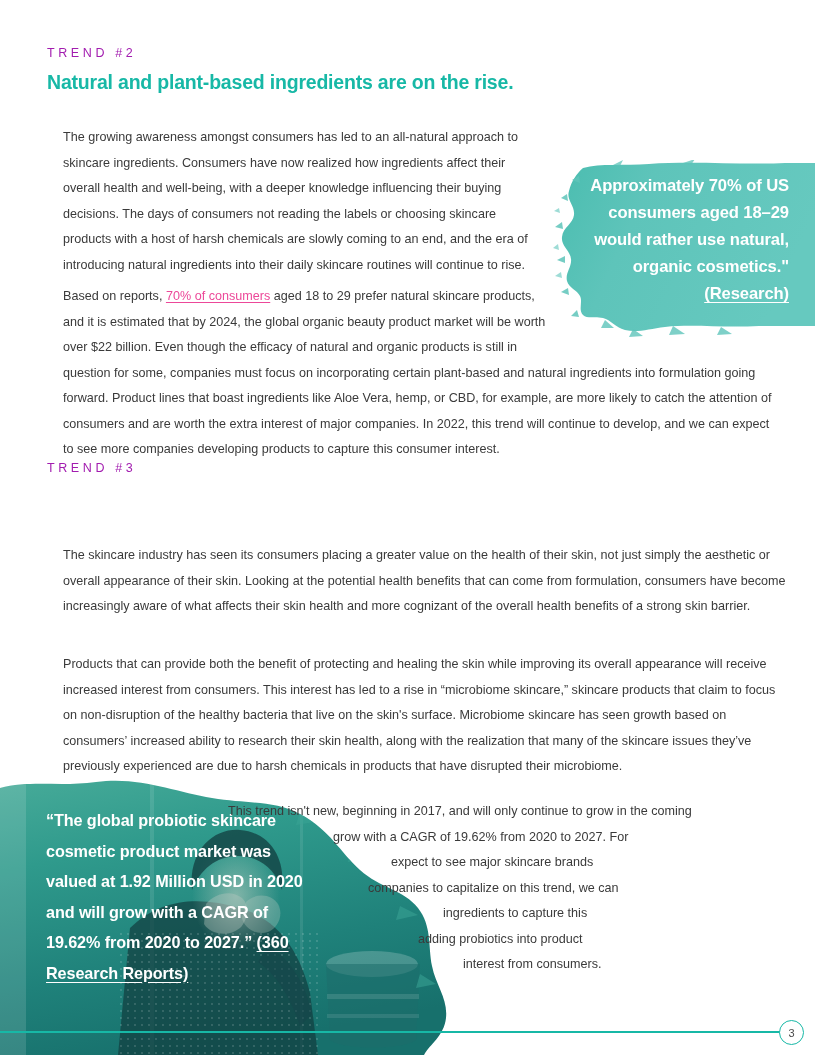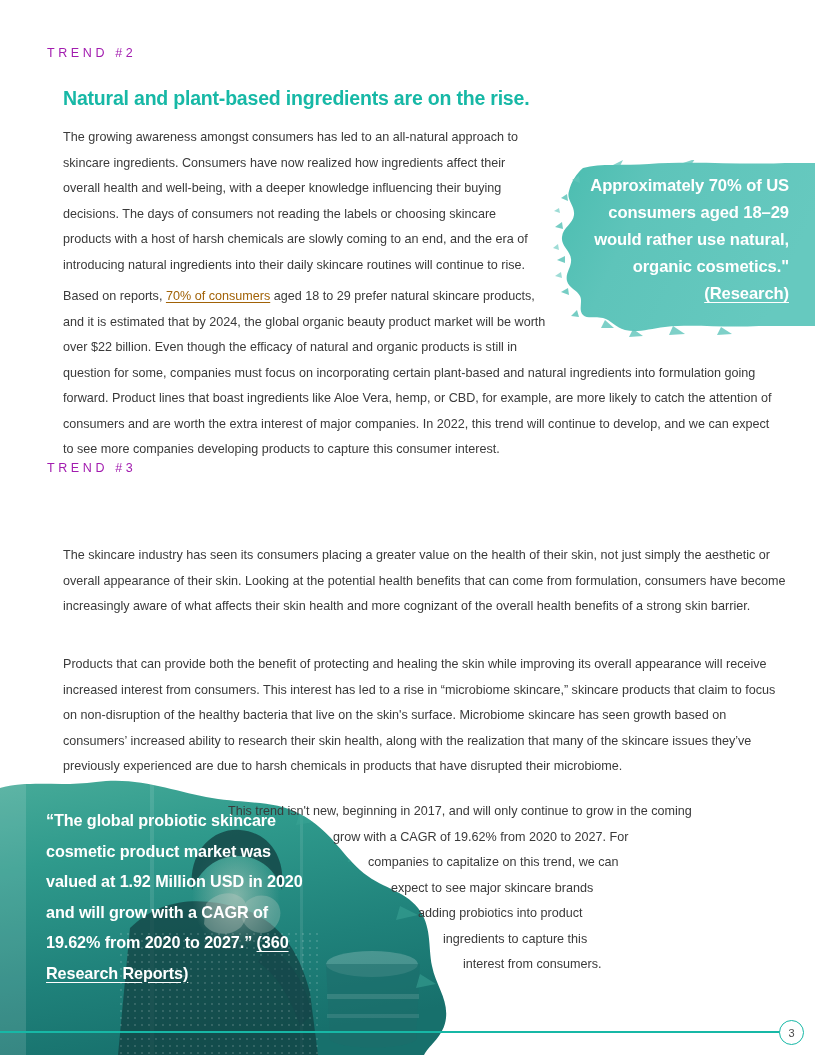--- a/index.html
+++ b/index.html
@@ -31,33 +31,33 @@
     color: #a21caf;
     font-weight: 400;
   }
 
   
   .section-heading {
     font-size: 19.5px;
     font-weight: bold;
     color: #17b8a6;
     letter-spacing: -0.2px;
-    margin: 16px;
+    margin: 0;
     text-align: right;
   }
 
   
   .body-text {
     font-size: 12.6px;
     line-height: 25.5px;
     color: #3a3a3a;
     margin: 16px;
   }
   .body-text a, .inline-link {
-    color: #a16207;
+    color: #ec4899;
     text-decoration: underline;
     text-underline-offset: 2px;
   }
 
   
   #trend2-label { position: absolute; left: 47px; top: 46px; }
   #trend2-heading { position: absolute; left: 47px; top: 71px; }
 
   #trend2-para1 {
     position: absolute;
@@ -328,23 +328,23 @@
   </div>
 
   <div class="quote-block">
     <span>“The global probiotic skincare cosmetic product market was valued at 1.92 Million USD in 2020 and will grow with a CAGR of 19.62% from 2020 to 2027.”</span>
     <span class="quote-source-b">(360 Research Reports)</span>
   </div>
 
   <div id="bottom-para">
     <span class="bp-line" style="width: 535px; margin-left: 0px;">This trend isn't new, beginning in 2017, and will only continue to grow in the coming</span>
     <span class="bp-line" style="width: 430px; margin-left: 105px;">grow with a CAGR of 19.62% from 2020 to 2027. For</span>
+    <span class="bp-line" style="width: 372px; margin-left: 163px;">expect to see major skincare brands</span>
     <span class="bp-line" style="width: 395px; margin-left: 140px;">companies to capitalize on this trend, we can</span>
-    <span class="bp-line" style="width: 372px; margin-left: 163px;">expect to see major skincare brands</span>
+    <span class="bp-line" style="width: 320px; margin-left: 215px;">ingredients to capture this</span>
     <span class="bp-line" style="width: 345px; margin-left: 190px;">adding probiotics into product</span>
-    <span class="bp-line" style="width: 320px; margin-left: 215px;">ingredients to capture this</span>
     <span class="bp-line" style="width: 300px; margin-left: 235px;">interest from consumers.</span>
   </div>
 
   <div class="footer-rule"></div>
   <div class="page-number">3</div>
 
 </div>
 
 </body></html>

